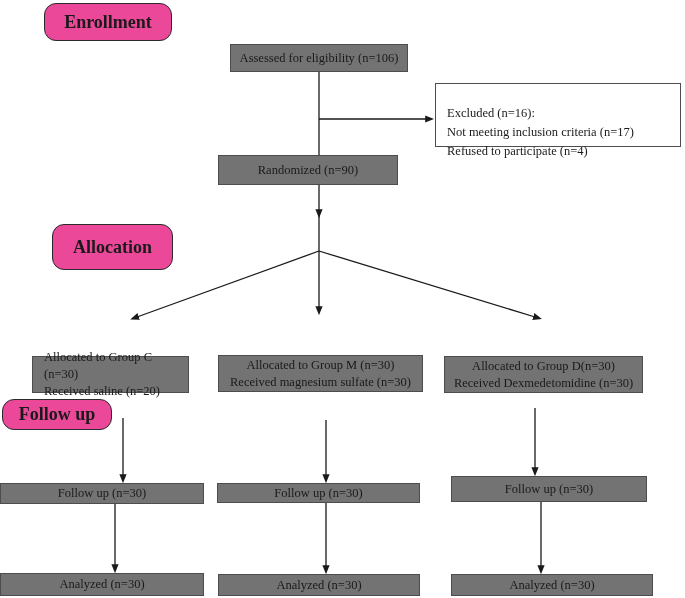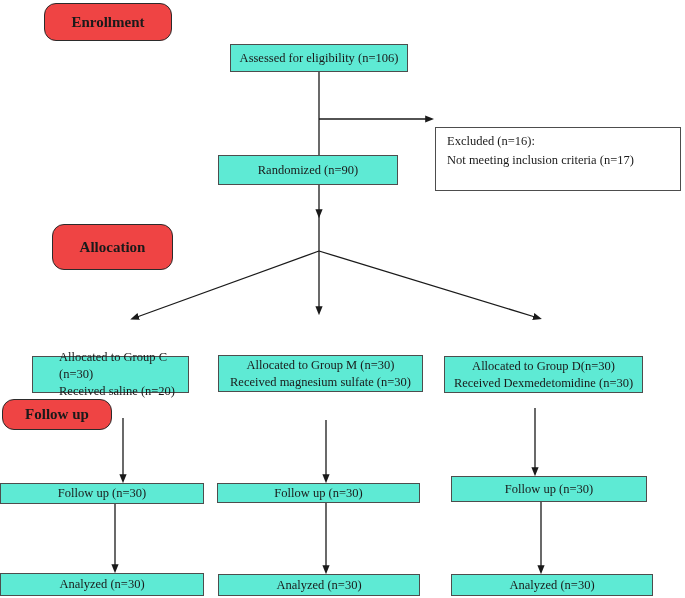--- a/index.html
+++ b/index.html
@@ -8,46 +8,45 @@
     width:685px;height:598px;
     background:#ffffff;
     font-family:"Liberation Serif","DejaVu Serif",serif;
     color:#1a1a1a;
     overflow:hidden;
   }
   #connectors{position:absolute;left:0;top:0;width:685px;height:598px;}
   .node{
     position:absolute;
     border:1.4px solid #4d4d4d;
-    background:#5eead4;
+    background:#737373;
     display:flex;align-items:center;justify-content:center;
     font-size:12.5px;line-height:1.35;
     box-sizing:border-box;
     text-align:center;
   }
   .node.left-align{justify-content:flex-start;text-align:left;}
   .node .lines{display:block;}
   .stage{
     position:absolute;
     border:1.6px solid #2b2b2b;
     border-radius:12px;
-    background:#ef4444;
+    background:#ec4899;
     display:flex;align-items:center;justify-content:center;
-    font-weight:bold;font-size:15px;
+    font-weight:bold;font-size:18px;
     box-sizing:border-box;
   }
   .excluded-box{
     position:absolute;
     border:1.4px solid #4d4d4d;
     background:#ffffff;
     box-sizing:border-box;
     font-size:12.5px;line-height:19px;
-    padding:4px 6px 0 11px;
+    padding:20px 6px 0 11px;
     text-align:left;
-    margin-top:44px;
   }
   .excluded-box div{white-space:nowrap;}
 </style>
 </head>
 <body>
 
 <div id="canvas">
 
   <svg id="connectors" width="685" height="598" viewBox="0 0 685 598">
     <defs>
@@ -77,25 +76,26 @@
   <div class="stage" style="left:52px;top:224px;width:121px;height:46px">Allocation</div>
 
   <div class="stage" style="left:2px;top:399px;width:110px;height:31px">Follow up</div>
 
 
   <div class="node" style="left:230px;top:44px;width:178px;height:28px">Assessed for eligibility (n=106)</div>
 
   <div class="excluded-box" style="left:435px;top:83px;width:246px;height:64px">
     <div>Excluded (n=16):</div>
     <div>Not meeting inclusion criteria (n=17)</div>
+    <div>Refused to participate (n=4)</div>
   </div>
 
   <div class="node" style="left:218px;top:155px;width:180px;height:30px">Randomized (n=90)</div>
 
-  <div class="node left-align" style="left:32px;top:356px;width:157px;height:37px;padding-left:26px">
+  <div class="node left-align" style="left:32px;top:356px;width:157px;height:37px;padding-left:11px">
     <span class="lines">
       <div>Allocated to Group C (n=30)</div>
       <div>Received saline (n=20)</div>
     </span>
   </div>
 
   <div class="node" style="left:218px;top:355px;width:205px;height:37px">
     <span class="lines">
       <div>Allocated to Group M (n=30)</div>
       <div>Received magnesium sulfate (n=30)</div>

